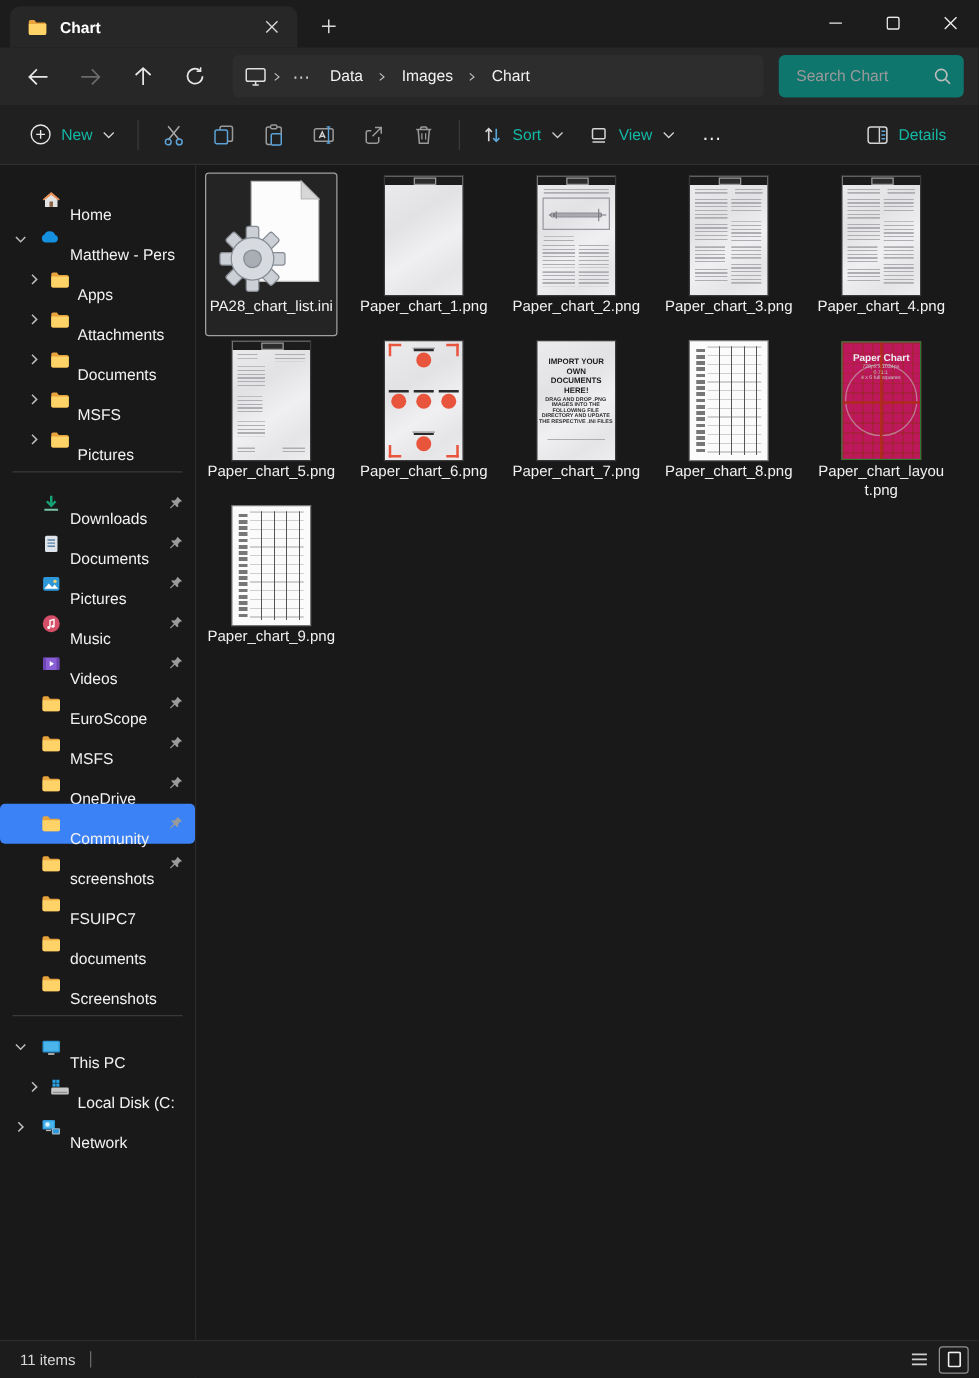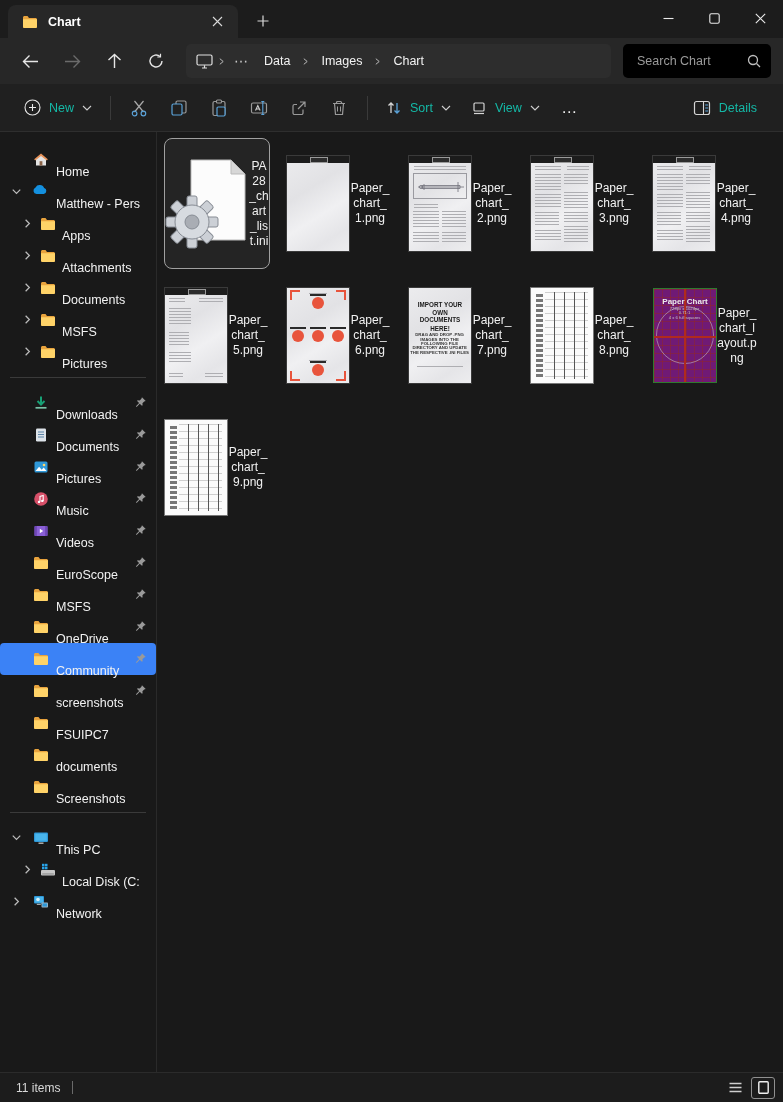--- a/index.html
+++ b/index.html
@@ -24,21 +24,21 @@
   .win-btn { width:46px; height:36px; display:flex; align-items:center; justify-content:center; }
 
   
   .navbar { height:46px; background:#272727; display:flex; align-items:center; padding:0 12px 0 10px; gap:2px; }
   .nav-btn { width:40px; height:36px; border-radius:4px; display:flex; align-items:center; justify-content:center; }
   .crumb-pill { flex:1; height:34px; background:#2d2d2d; border-radius:5px; margin:0 10px 0 8px;
                 display:flex; align-items:center; padding:0 10px; gap:2px; min-width:0; }
   .crumb-seg { padding:4px 9px; border-radius:4px; color:#f2f2f2; white-space:nowrap; font-size:12.5px; }
   .crumb-chev, .crumb-ellipsis { color:#c8c8c8; display:flex; align-items:center; padding:0 2px; }
   .crumb-ellipsis { font-size:14px; letter-spacing:1px; padding:0 6px; }
-  .search-pill { width:148px; height:34px; background:#000000; border-radius:5px;
+  .search-pill { width:148px; height:34px; background:#0f766e; border-radius:5px;
                  display:flex; align-items:center; padding:0 10px 0 14px; }
   .search-pill input { flex:1; min-width:0; background:transparent; border:none; outline:none;
                  color:#e8e8e8; font-family:inherit; font-size:12.5px; }
   .search-pill input::placeholder { color:#9a9a9a; }
 
   
   .toolbar { height:48px; background:#202020; border-bottom:1px solid #2e2e2e;
              display:flex; align-items:center; padding:0 16px 0 14px; }
   .tb-btn { height:34px; border-radius:4px; display:flex; align-items:center; gap:8px;
             padding:0 10px; color:#14b8a6; font-size:12.5px; }
@@ -58,22 +58,22 @@
   .sb-ico.lvl1 { left:40px; }
   .sb-label { position:absolute; left:56px; right:16px; white-space:nowrap; overflow:hidden;
               color:#f2f2f2; font-size:12.5px;margin-top:24px; }
   .sb-label.lvl1 { left:62px; }
   .sb-pin { position:absolute; right:8px; width:14px; height:14px; }
   .sb-div { height:1px; background:#3a3a3a; margin:9px 10px; }
 
   
   .content { flex:1; padding:6px 0 0 7px; }
   .grid { display:flex; flex-wrap:wrap; width:616px; column-gap:16px; row-gap:1px; }
-  .tile { width:106px; height:131px; border:1px solid transparent; border-radius:8px;
-          display:flex; flex-direction:row; align-items:center; }
+  .tile { width:106px; height:131px; border:1px solid transparent; border-radius:3px;
+          display:flex; flex-direction:column; align-items:center; }
   .tile.sel { border-color:#a0a0a0; background:rgba(255,255,255,0.05); }
   .thumbwrap { height:99px; width:100%; display:flex; align-items:center; justify-content:center; }
   .fname { width:104px; text-align:center; font-size:12px; line-height:15px;
            word-break:break-all; color:#f1f1f1; }
 
   
   .paper { width:62px; height:95px; position:relative; overflow:hidden;
            background:linear-gradient(148deg,#ececee 0%,#e2e2e5 35%,#f0f0f2 60%,#e5e5e8 82%,#ededef 100%);
            box-shadow:0 0 0 1px #3a3a3a; }
   .paper.white { background:#fbfbfb; box-shadow:0 0 0 1px #777; }
@@ -90,21 +90,21 @@
   .dotm { position:absolute; width:12px; height:12px; border-radius:50%; background:#e8543c; }
   .dotm::before { content:""; position:absolute; left:-2px; right:-2px; top:-3px; height:2px; background:#2a2a2a; }
   .t7 { position:absolute; left:0; right:0; text-align:center; color:#1a1a1a; font-weight:bold; }
   .t7-title { top:12px; font-size:7px; line-height:8.5px; transform:scale(.9); }
   .t7-body { top:38px; font-size:7px; line-height:7px; transform:scale(.62); color:#333; width:160%; left:-30%; }
   .tablecols { position:absolute; top:4px; bottom:4px; left:14px; right:5px;
                background:repeating-linear-gradient(90deg,transparent 0 9px,#555 9px 10px),
                           repeating-linear-gradient(to bottom,#cfcfcf 0 1px,transparent 1px 7px); }
   .tableside { position:absolute; top:6px; bottom:6px; left:5px; width:7px;
                background:repeating-linear-gradient(to bottom,#777 0 3px,transparent 3px 5px); }
-  .lay { width:64px; height:95px; position:relative; background:#701a75; border:1px solid #2f7a2f; overflow:hidden; }
+  .lay { width:64px; height:95px; position:relative; background:#be185d; border:1px solid #2f7a2f; overflow:hidden; }
   .lay-grid { position:absolute; inset:0;
               background:repeating-linear-gradient(90deg,rgba(150,40,30,.45) 0 1px,transparent 1px 8px),
                          repeating-linear-gradient(to bottom,rgba(150,40,30,.45) 0 1px,transparent 1px 8px); }
   .lay-circle { position:absolute; left:2px; top:17px; width:58px; height:58px; border-radius:50%;
                 border:1px solid rgba(200,200,200,.55); }
   .lay-cross-v { position:absolute; left:50%; top:0; bottom:0; width:2px; margin-left:-1px; background:#b02a1e; }
   .lay-cross-h { position:absolute; top:47px; left:0; right:0; height:2px; background:#b02a1e; }
   .lay-text { position:absolute; top:8px; left:0; right:0; text-align:center; color:#ececec; }
   .lay-title { font-size:8px; font-weight:bold; line-height:9px; }
   .lay-sub { font-size:7px; line-height:7.5px; color:#c5c5c5; transform:scale(.6); transform-origin:50% 0; width:160%; margin-left:-30%; }

